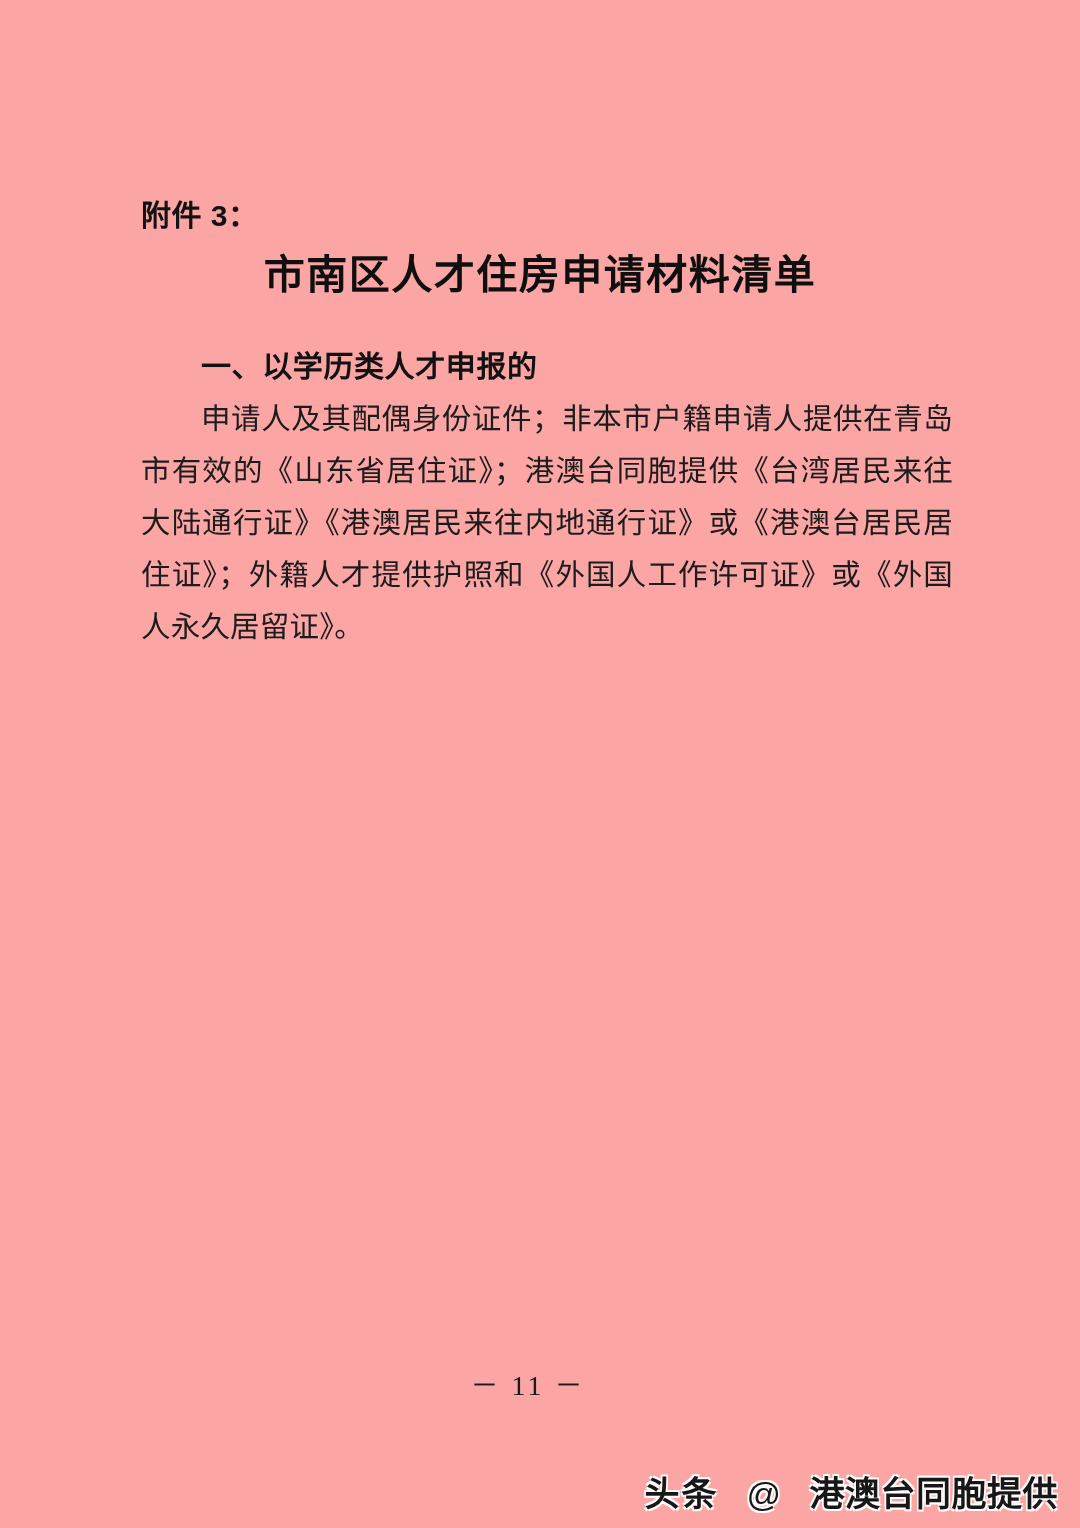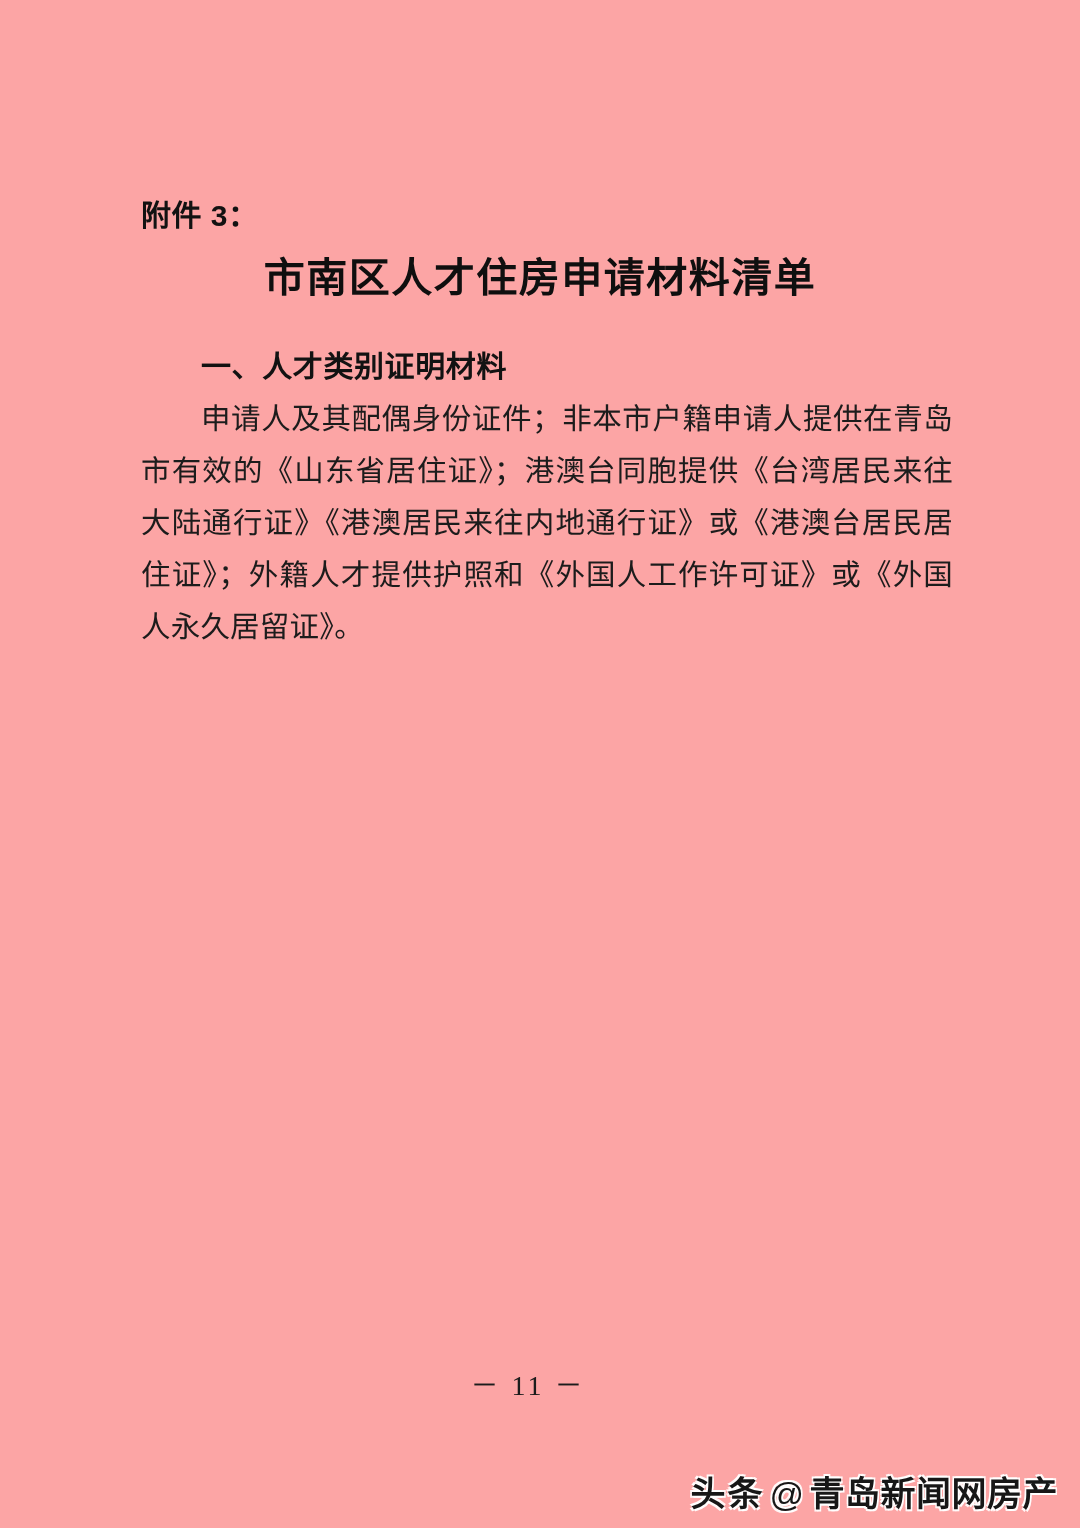--- a/index.html
+++ b/index.html
@@ -38,21 +38,21 @@
     white-space: pre;
   }
 
   
   .doc-title {
     position: absolute;
     left: 0;
     top: 252px;
     width: 1080px;
     text-align: center;
-    font-family: Liberation Sans, sans-serif;
+    font-family: Liberation Mono, monospace;
     font-weight: bold;
     font-size: 41px;
     line-height: 52px;
     letter-spacing: 1.5px;
     color: #0f0f0f;
     white-space: nowrap;
   }
 
   
   .body-col {
@@ -104,21 +104,21 @@
     white-space: pre;
   }
 
   
   .watermark {
     position: absolute;
     right: 22px;
     bottom: 12px;
     display: flex;
     align-items: center;
-    gap: 4px;
+    gap: 27px;
     font-family: "Liberation Sans", "DejaVu Sans", sans-serif;
     font-weight: bold;
     font-size: 35px;
     line-height: 44px;
     letter-spacing: 0.5px;
     color: #171717;
     text-shadow:
        1.6px 1.6px 0 rgba(255,255,255,0.95),
       -1.6px -1.6px 0 rgba(255,255,255,0.95),
        1.6px -1.6px 0 rgba(255,255,255,0.9),
@@ -136,28 +136,28 @@
 <body>
 
 <div id="page">
 
   <div class="attach-label">附件 3：</div>
 
   <div class="doc-title">市南区人才住房申请材料清单</div>
 
   <div class="body-col">
 
-    <h2 class="section-head">一、人才类别证明材料</h2>
+    <h2 class="section-head">一、以学历类人才申报的</h2>
     <p class="para">申请人及其配偶身份证件；非本市户籍申请人提供在青岛市有效的《山东省居住证》；港澳台同胞提供《台湾居民来往大陆通行证》《港澳居民来往内地通行证》或《港澳台居民居住证》；外籍人才提供护照和《外国人工作许可证》或《外国人永久居留证》。</p>
 
 
 
   </div>
 
   <div class="page-number">－ 11 －</div>
 
   <div class="watermark">
     <span class="wm-brand">头条</span>
     <span class="wm-at">@</span>
-    <span class="wm-account">青岛新闻网房产</span>
+    <span class="wm-account">港澳台同胞提供</span>
   </div>
 
 </div>
 
 </body></html>

